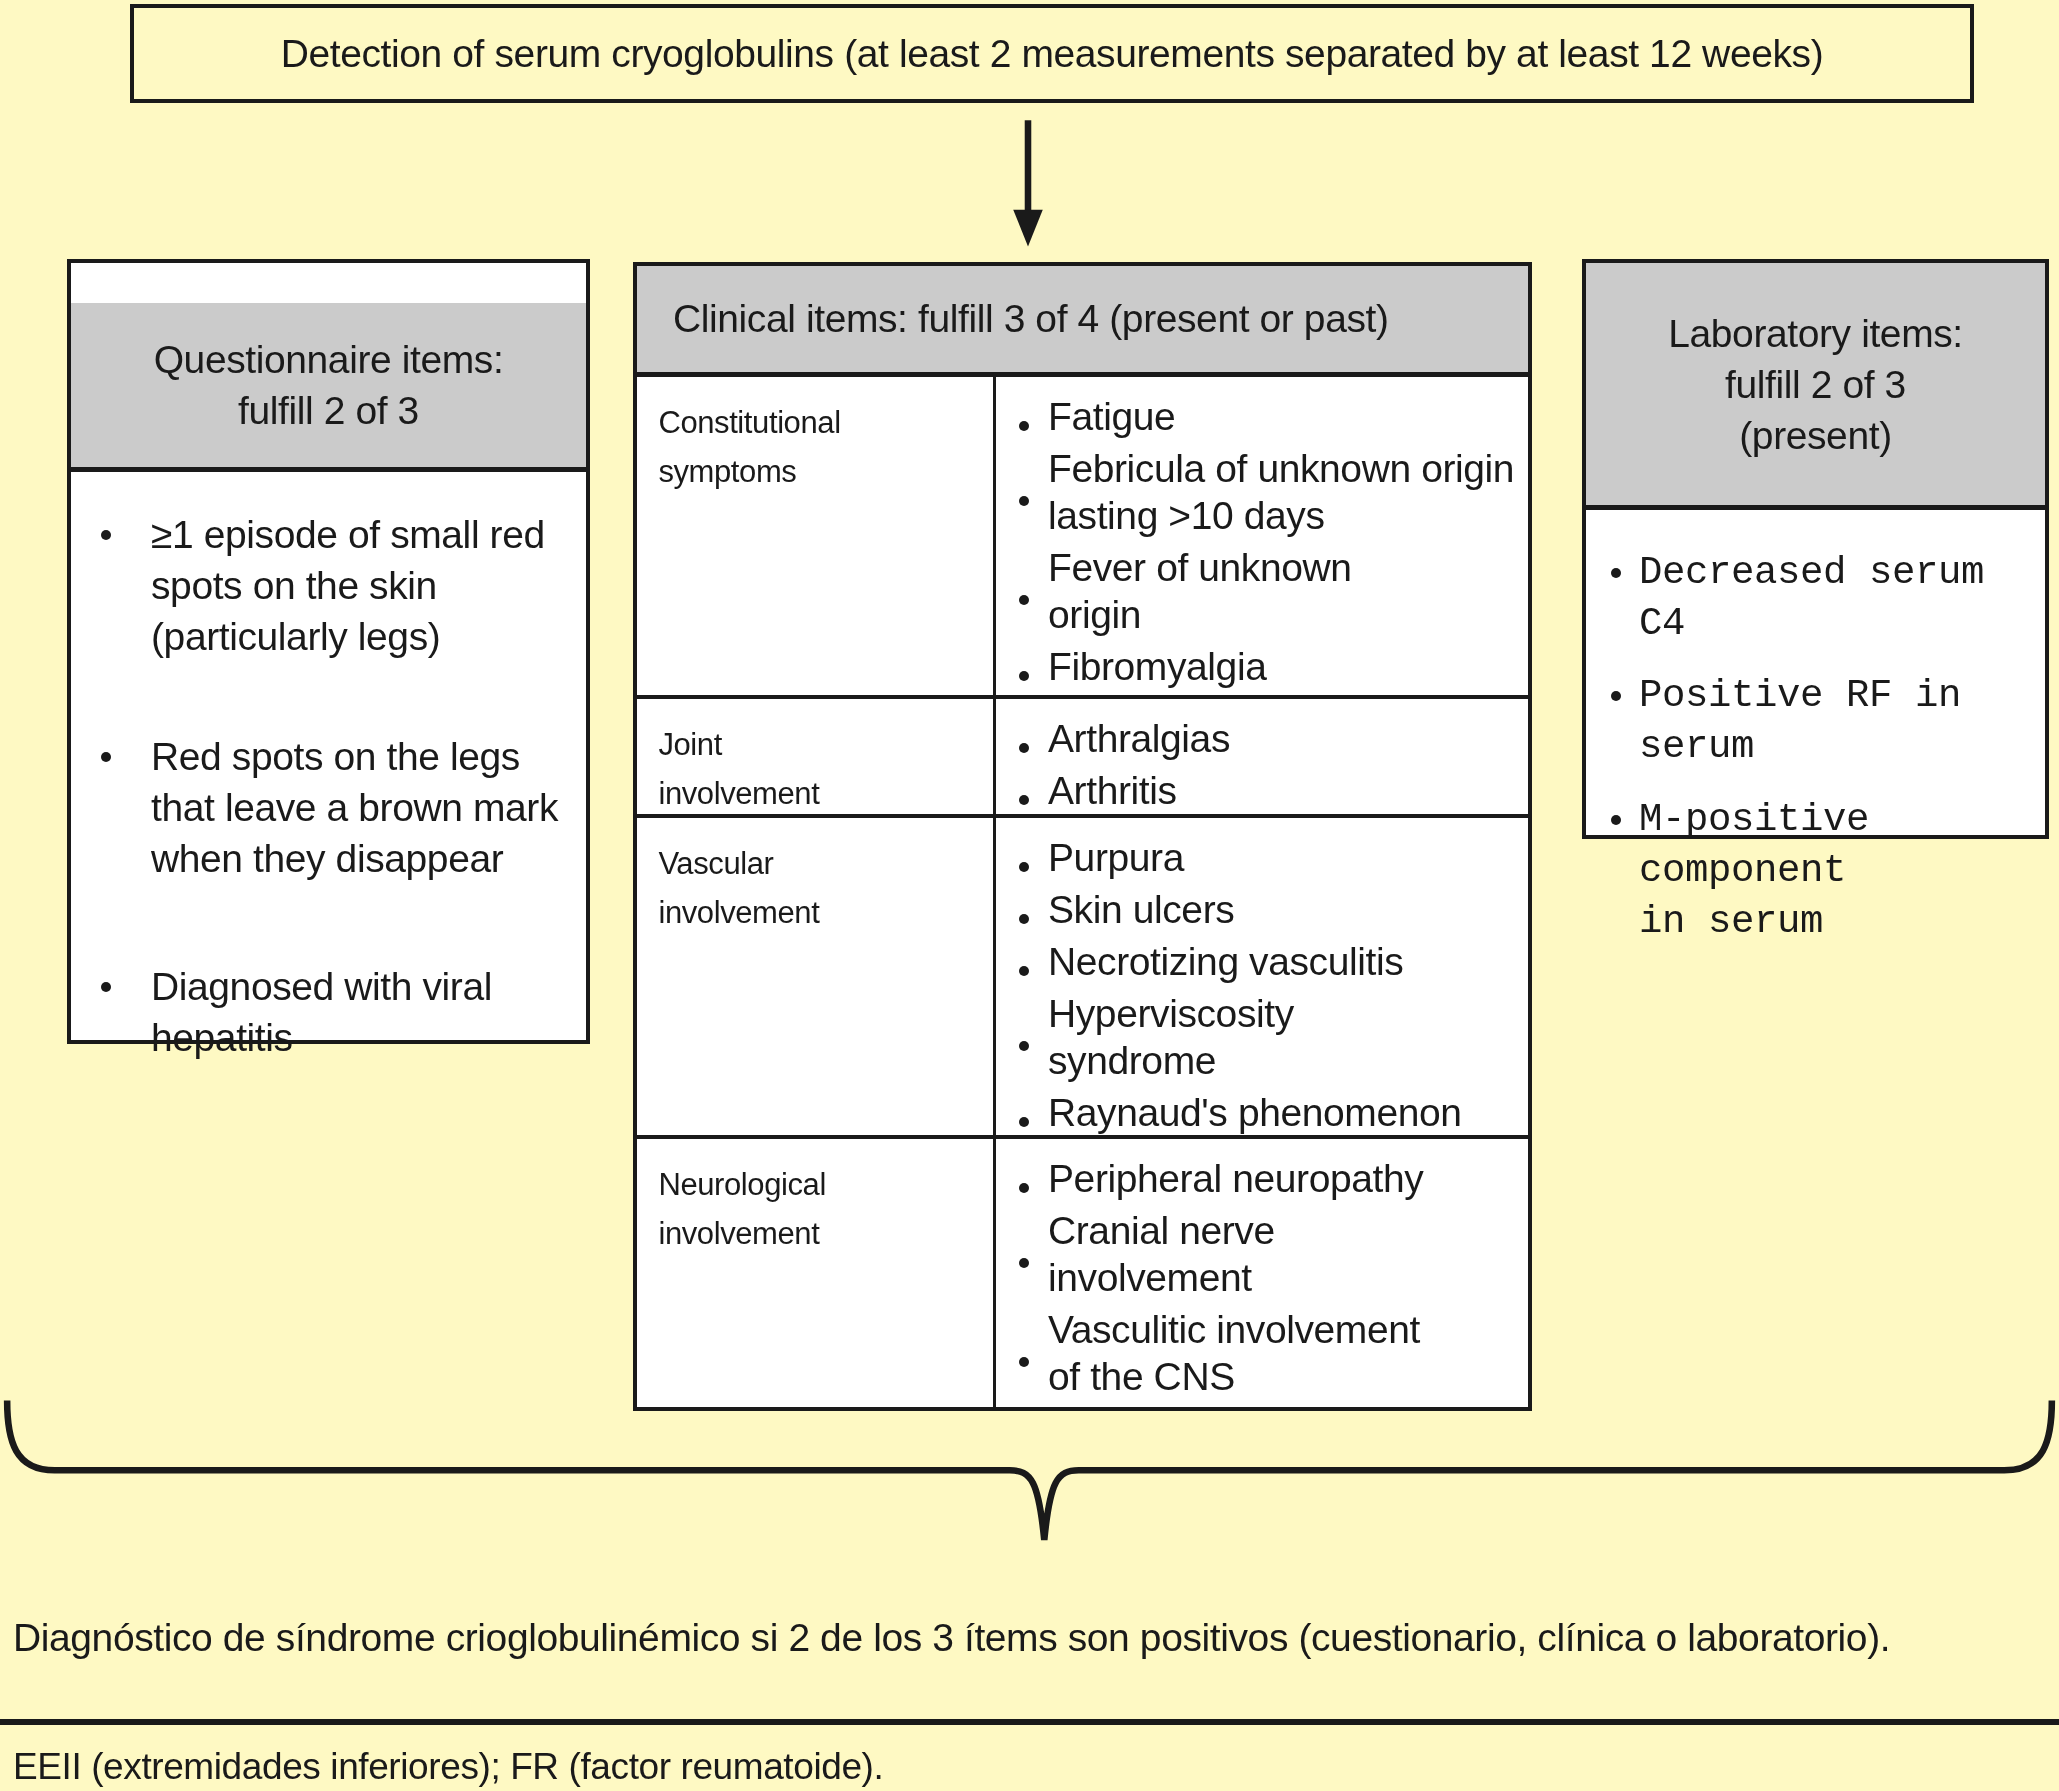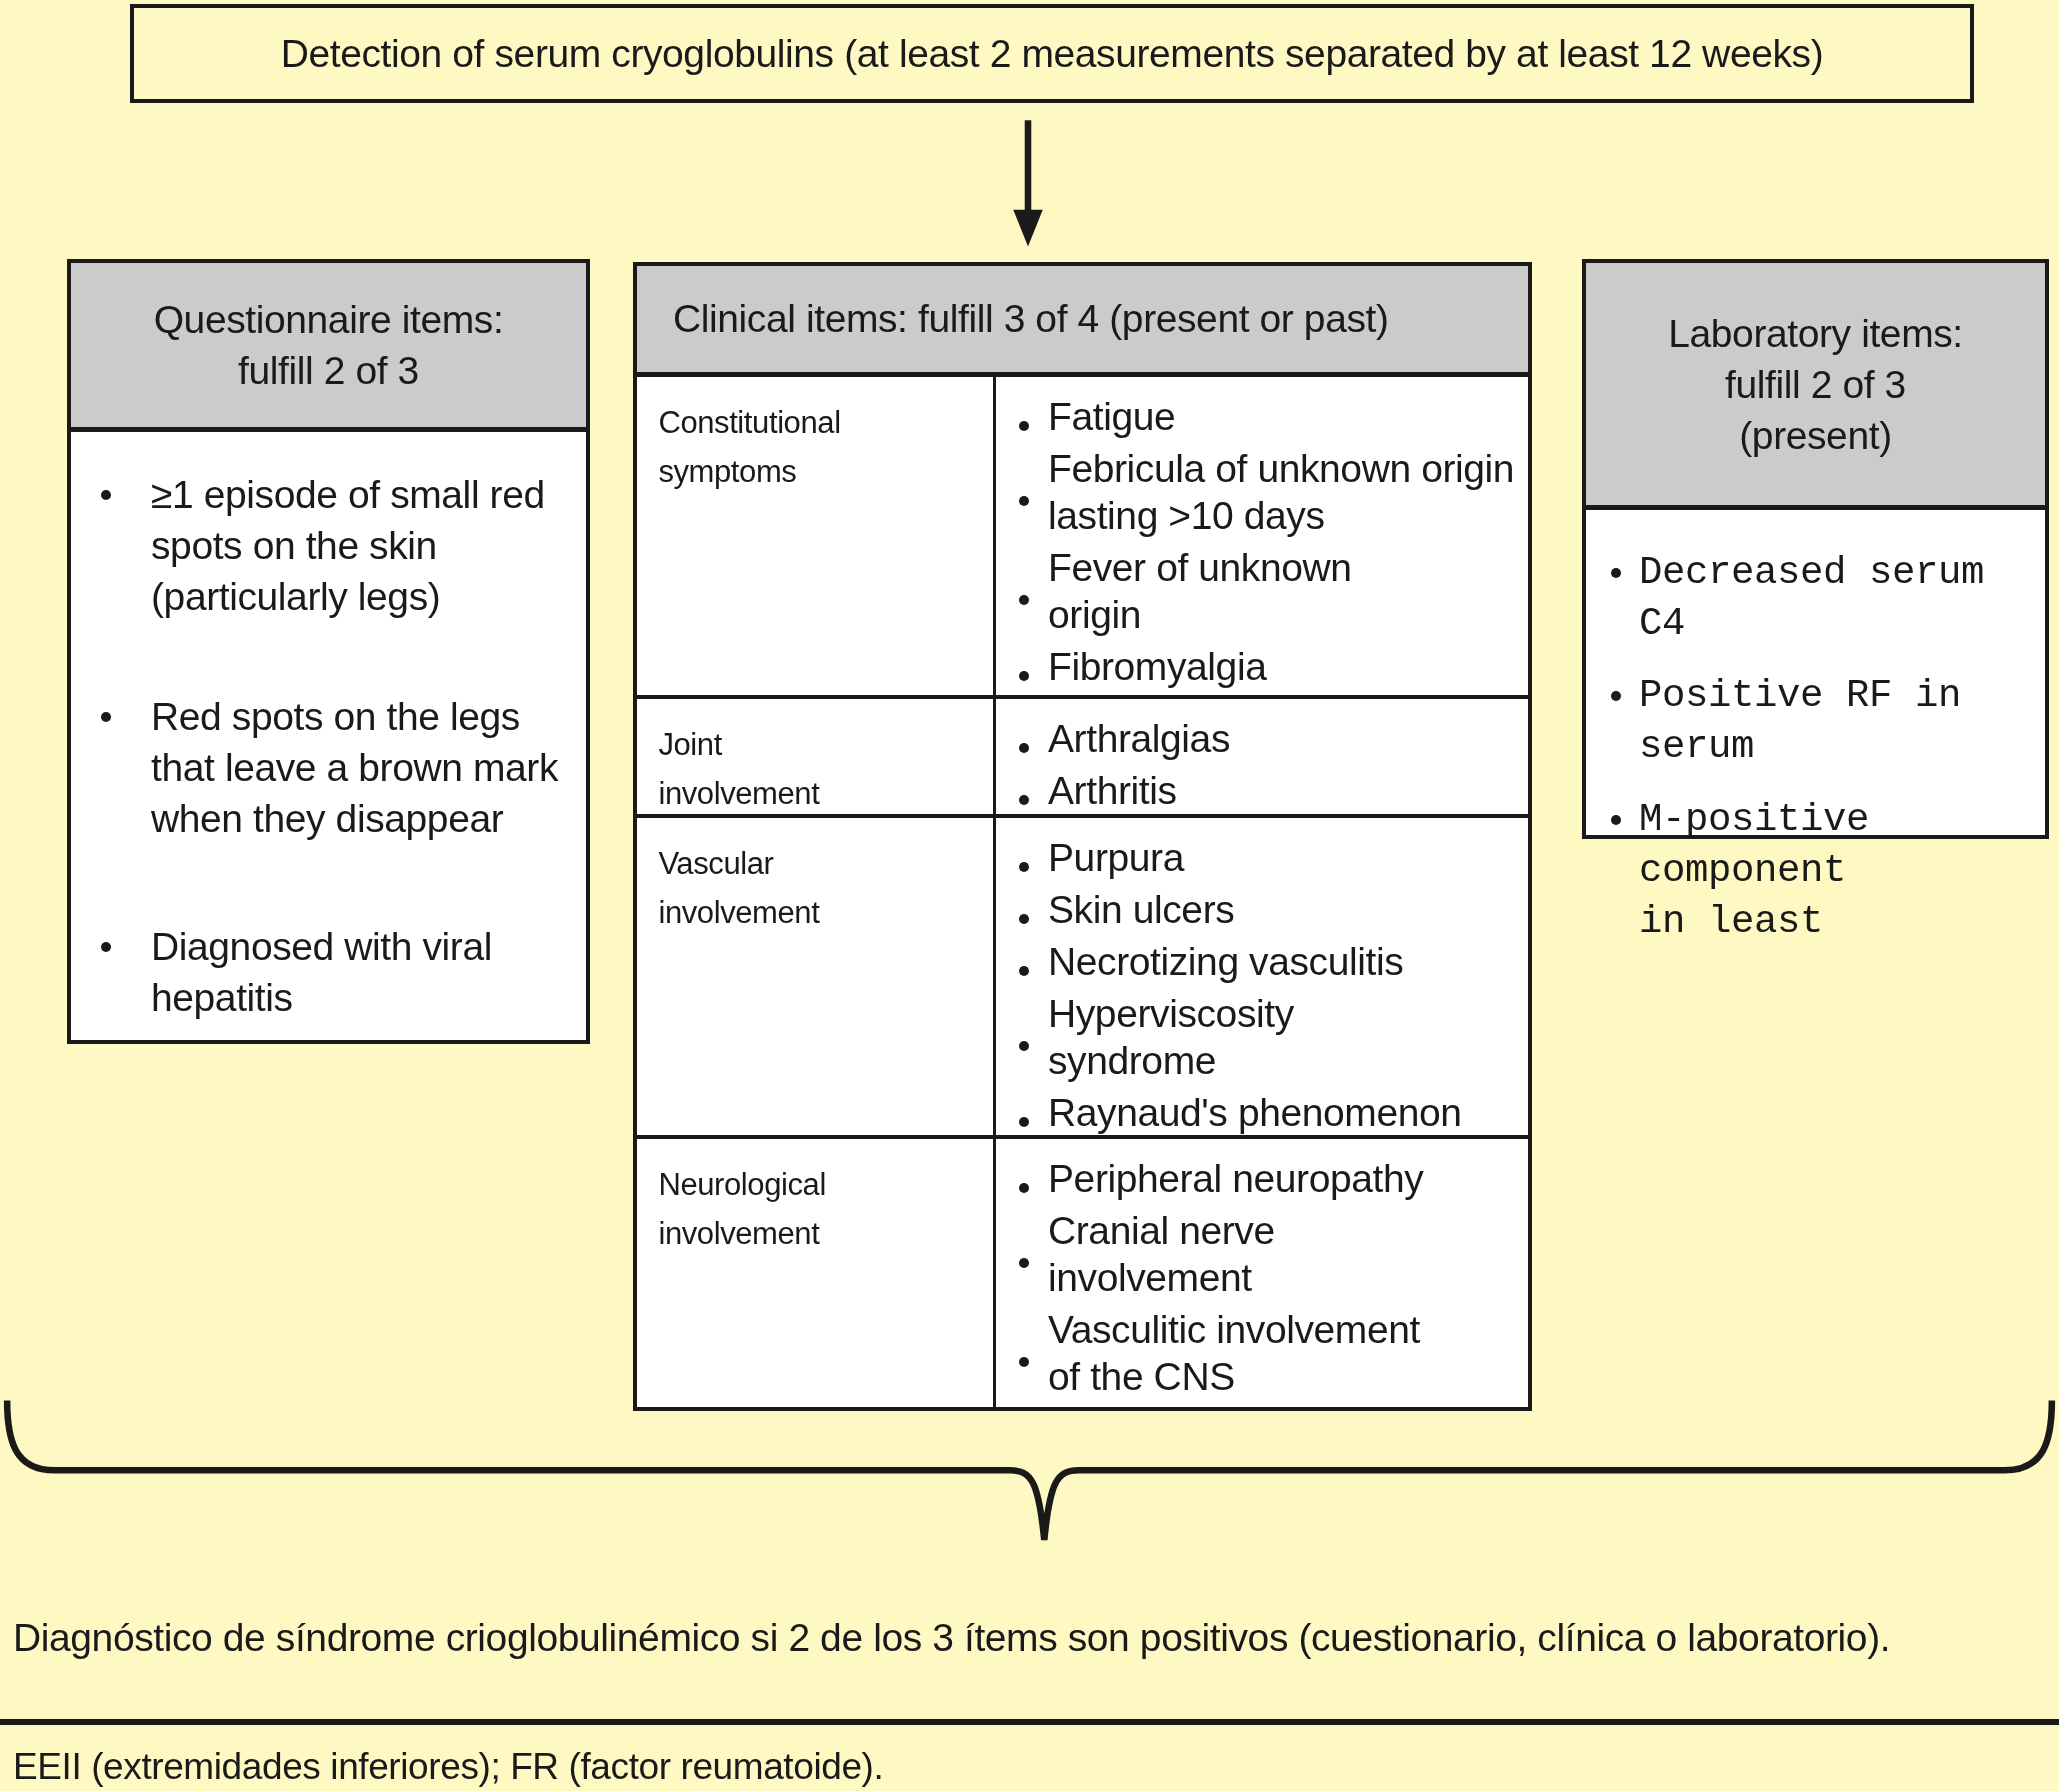--- a/index.html
+++ b/index.html
@@ -24,21 +24,21 @@
   .panel{
     position:absolute;border:4.1px solid #1a1a1a;box-sizing:border-box;background:#ffffff;
   }
   .panel-header{
     background:#cbcbcb;border-bottom:5px solid #1a1a1a;box-sizing:border-box;
     display:flex;flex-direction:column;align-items:center;justify-content:center;
     font-size:39px;letter-spacing:-0.4px;line-height:51px;text-align:center;
   }
   
   .q-panel{left:67px;top:259px;width:523px;height:785px;}
-  .q-header{height:169px;}
+  .q-header{height:169px;margin-top:40px;}
   .q-list{margin:0;padding:37px 15px 0 0;list-style:none;}
   .q-item{display:flex;align-items:flex-start;font-size:39px;letter-spacing:-0.4px;line-height:51px;}
   .q-item + .q-item{margin-top:69px;}
   .q-item:nth-child(3){margin-top:77px;}
   .q-item .dot{margin:20.6px 40px 0 30px;}
   
   .c-panel{left:633px;top:262px;width:899px;height:1149px;display:flex;flex-direction:column;}
   .c-header{height:111px;flex:none;justify-content:center;align-items:flex-start;padding-left:36px;line-height:1.1;}
   .c-row{display:flex;flex:none;border-bottom:4.1px solid #1a1a1a;box-sizing:border-box;}
   .c-row.last{border-bottom:none;flex:1 1 auto;}
@@ -188,21 +188,21 @@
         <span class="dot"></span>
         <span>Decreased serum C4</span>
       </li>
       <li class="lab-item">
         <span class="dot"></span>
         <span>Positive RF in serum</span>
       </li>
       <li class="lab-item">
         <span class="dot"></span>
         <span>M-positive component
-in least</span>
+in serum</span>
       </li>
     </ul>
   </div>
 
   <div class="brace-wrap">
     <svg width="2059" height="160" viewBox="0 0 2504 195">
       <path d="M6,8 C6,58 16,93 64,93 L1228,93 C1254,93 1263,106 1270,178 C1277,106 1286,93 1312,93 L2440,93 C2488,93 2498,58 2498,8" fill="none" stroke="#1a1a1a" stroke-width="8"></path>
     </svg>
   </div>
 

